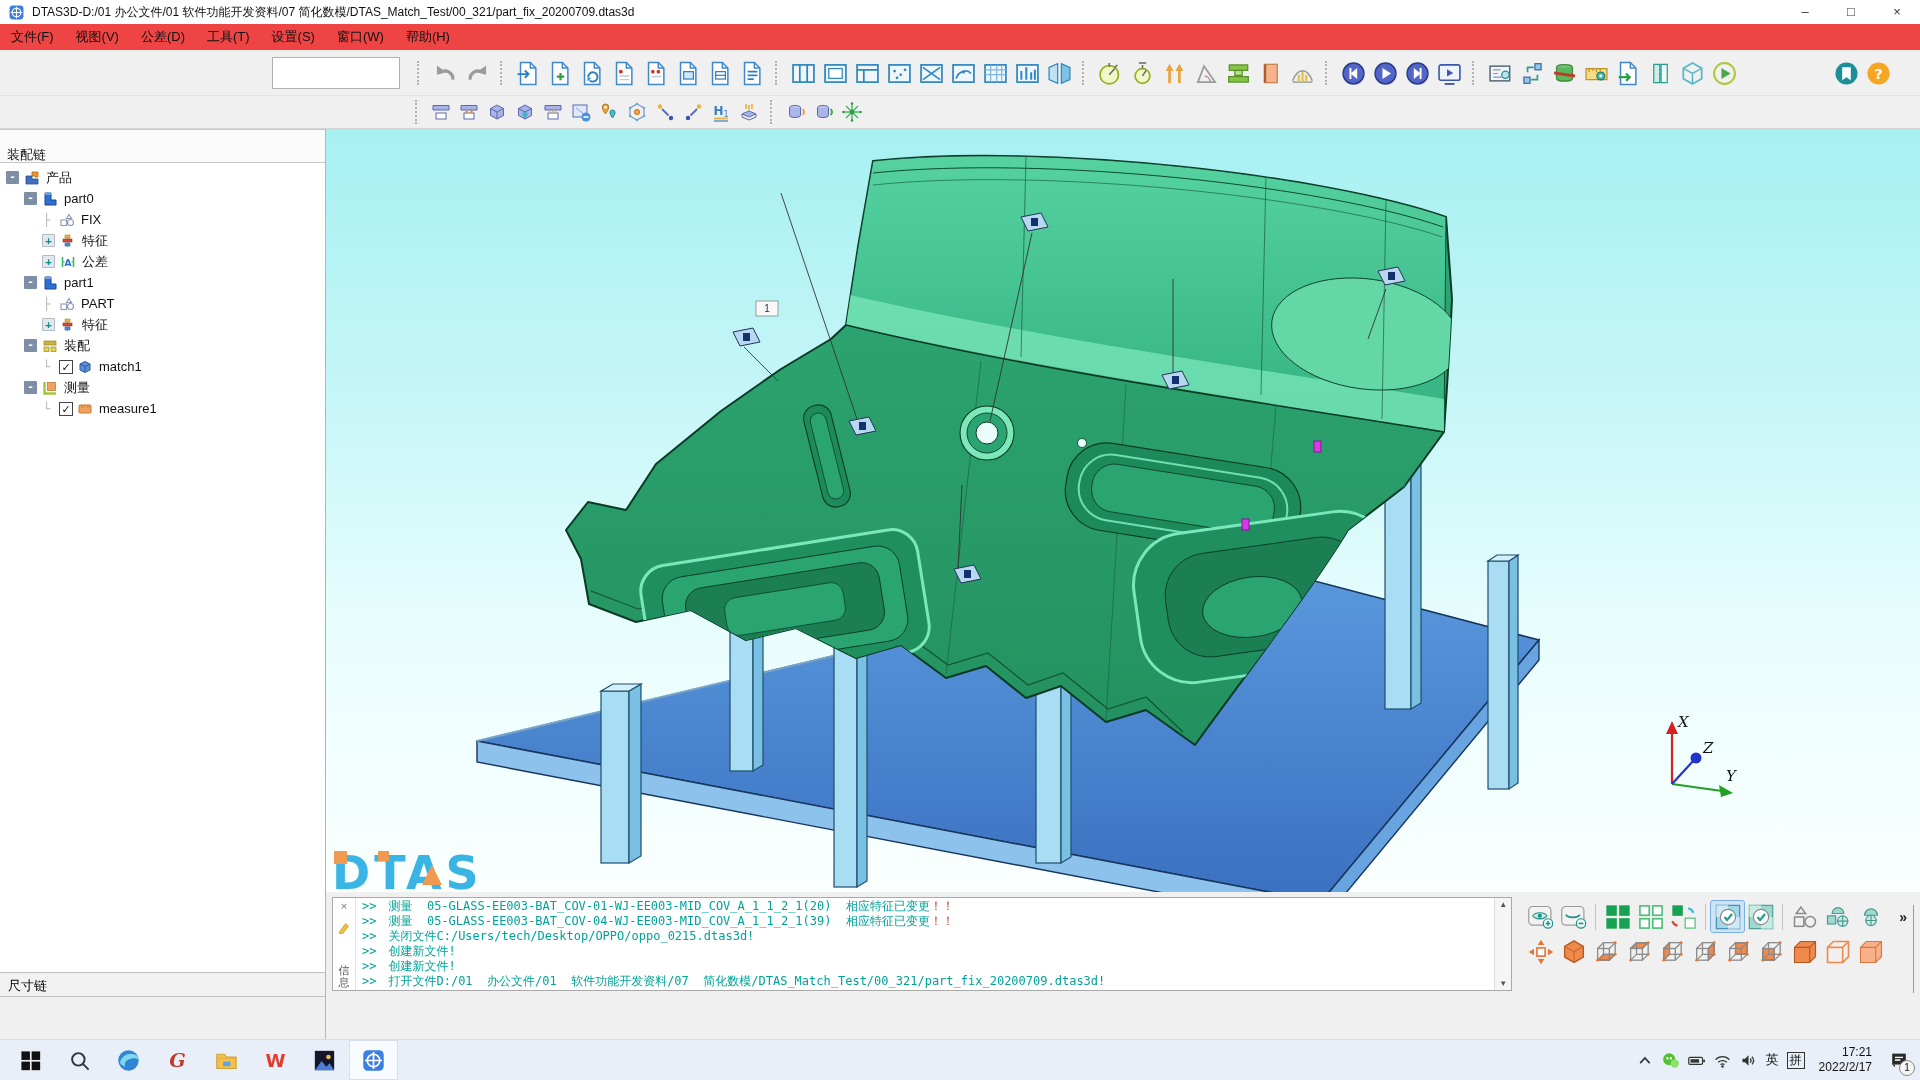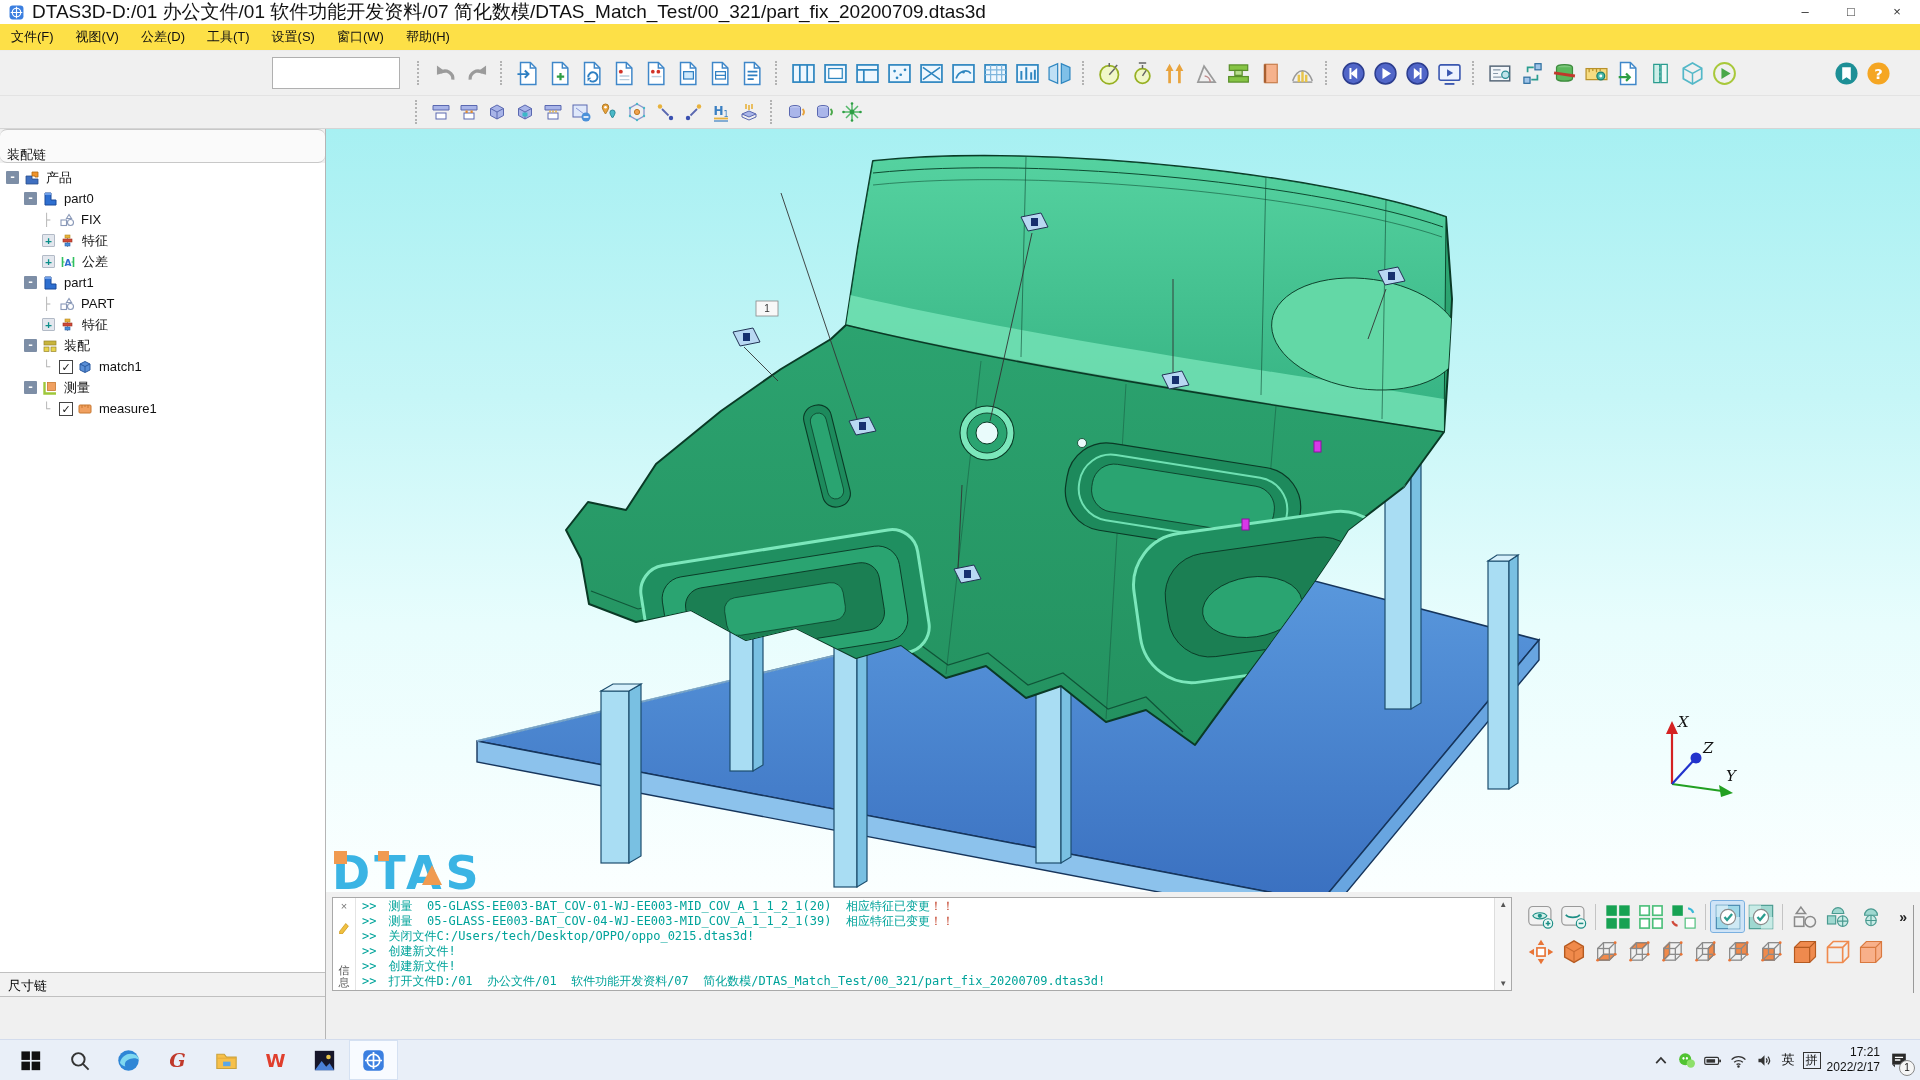--- a/index.html
+++ b/index.html
@@ -1,43 +1,43 @@
 <!DOCTYPE html>
 <html><head>
 <meta charset="utf-8">
 <style>
   html,body{margin:0;padding:0;background:#888;}
   body{width:1920px;height:1080px;overflow:hidden;font-family:"Liberation Sans",sans-serif;-webkit-font-smoothing:antialiased;}
   .app{width:1920px;height:1080px;display:flex;flex-direction:column;background:#fff;position:relative;}
   
   .titlebar{height:24px;background:#fff;display:flex;align-items:center;padding-left:8px;flex:0 0 auto;}
   .app-icon{width:17px;height:17px;}
-  .title-text{font-size:19px;color:#111;margin-left:7px;white-space:nowrap;}
+  .title-text{font-size:12px;color:#111;margin-left:7px;white-space:nowrap;}
   .win-btns{margin-left:auto;display:flex;height:24px;}
   .win-btn{width:46px;text-align:center;line-height:24px;font-size:13px;color:#333;}
   
-  .menubar{height:26px;background:#fde047;display:flex;align-items:center;flex:0 0 auto;border-bottom:1px solid #ececec;}
+  .menubar{height:26px;background:#ef4444;display:flex;align-items:center;flex:0 0 auto;border-bottom:1px solid #ececec;}
   .menu-item{padding:0 11px;font-size:13px;color:#111;}
   
   .toolbar{background:#f0f0f0;display:flex;align-items:center;flex:0 0 auto;}
   .tb1{height:44px;padding-left:272px;}
   .tb2{height:32px;padding-left:408px;border-top:1px solid #e3e3e3;border-bottom:1px solid #d5d5d5;}
   .tb-combo{width:126px;height:30px;background:#fff;border:1px solid #b0b0b0;margin-right:10px;}
   .tb-group{display:flex;align-items:center;}
   .tb-handle{width:3px;height:24px;border-left:2px dotted #b3b3b3;margin:0 7px;}
   .tbi{width:32px;height:34px;display:flex;align-items:center;justify-content:center;}
   .tbi svg{width:27px;height:27px;}
   .tb2 .tbi{width:28px;height:26px;}
   .tb2 .tbi svg{width:22px;height:22px;}
   .tb-spacer{flex:1;}
   .tb-right{display:flex;align-items:center;margin-right:26px;}
   
   .main{flex:1;display:flex;min-height:0;}
   .sidebar{width:325px;flex:0 0 auto;background:#f0f0f0;display:flex;flex-direction:column;border-right:1px solid #b5b5b5;}
-  .panel-header{height:17px;background:#fafafa;border-top:1px solid #c8c8c8;border-bottom:1px solid #c8c8c8;font-size:13px;color:#111;padding:16px 7px;box-sizing:border-box;border-radius:7px;}
+  .panel-header{height:17px;background:#fafafa;border-top:1px solid #c8c8c8;border-bottom:1px solid #c8c8c8;font-size:13px;color:#111;padding:16px 7px;box-sizing:border-box;}
   .tree{flex:1;background:#fff;padding-top:4px;font-size:13px;overflow:hidden;}
   .tree-row{display:flex;align-items:center;height:21px;}
   .tree-label{margin-left:2px;color:#111;white-space:nowrap;}
   .expander{width:13px;height:13px;flex:0 0 13px;font:bold 11px/12px "DejaVu Sans Mono",monospace;text-align:center;margin-right:5px;border-radius:1px;}
   .exp-minus{background:#7d8ea6;color:#fff;}
   .exp-plus{background:#e3e7ee;color:#0c8f8a;border:1px solid #b2bac6;box-sizing:border-box;}
   .branch{width:14px;color:#b5b5b5;font:12px "DejaVu Sans Mono",monospace;margin-right:2px;}
   .node-icon{width:17px;height:16px;margin-right:3px;}
   .node-icon svg{width:16px;height:16px;}
   .checkbox{width:14px;height:14px;border:1px solid #444;background:#fff;font-size:11px;line-height:12px;text-align:center;color:#111;margin-right:4px;box-sizing:border-box;}
@@ -72,21 +72,21 @@
   
   .taskbar{height:40px;background:#e9eff8;border-top:1px solid #d3dced;display:flex;align-items:center;flex:0 0 auto;}
   .tb-app{width:49px;height:40px;display:flex;align-items:center;justify-content:center;}
   .tb-app svg{width:25px;height:25px;}
   .tb-app.active{background:#f8fbff;box-shadow:inset 0 0 0 1px #d5e1f2;}
   .tray{margin-left:auto;display:flex;align-items:center;height:40px;}
   .tray-ico{width:26px;height:40px;display:flex;align-items:center;justify-content:center;}
   .tray-ico svg{width:19px;height:19px;}
   .tray-txt{font-size:13px;color:#111;margin:0 4px;}
   .ime-box{border:1px solid #333;padding:0 2px;font-size:12px;line-height:15px;}
-  .clock{text-align:right;font-size:12px;line-height:15px;color:#111;margin:0 2px;}
+  .clock{text-align:right;font-size:12px;line-height:15px;color:#111;margin:0 10px;}
   .notif{position:relative;width:34px;height:40px;display:flex;align-items:center;justify-content:center;margin-right:4px;}
   .notif svg{width:20px;height:20px;}
   .badge{position:absolute;right:1px;bottom:4px;width:14px;height:14px;background:#f5f5f5;border:1px solid #888;border-radius:50%;font-size:10px;line-height:13px;text-align:center;color:#111;}
 </style>
 </head>
 <body>
 
 <div class="app">
 
   <div class="titlebar">

